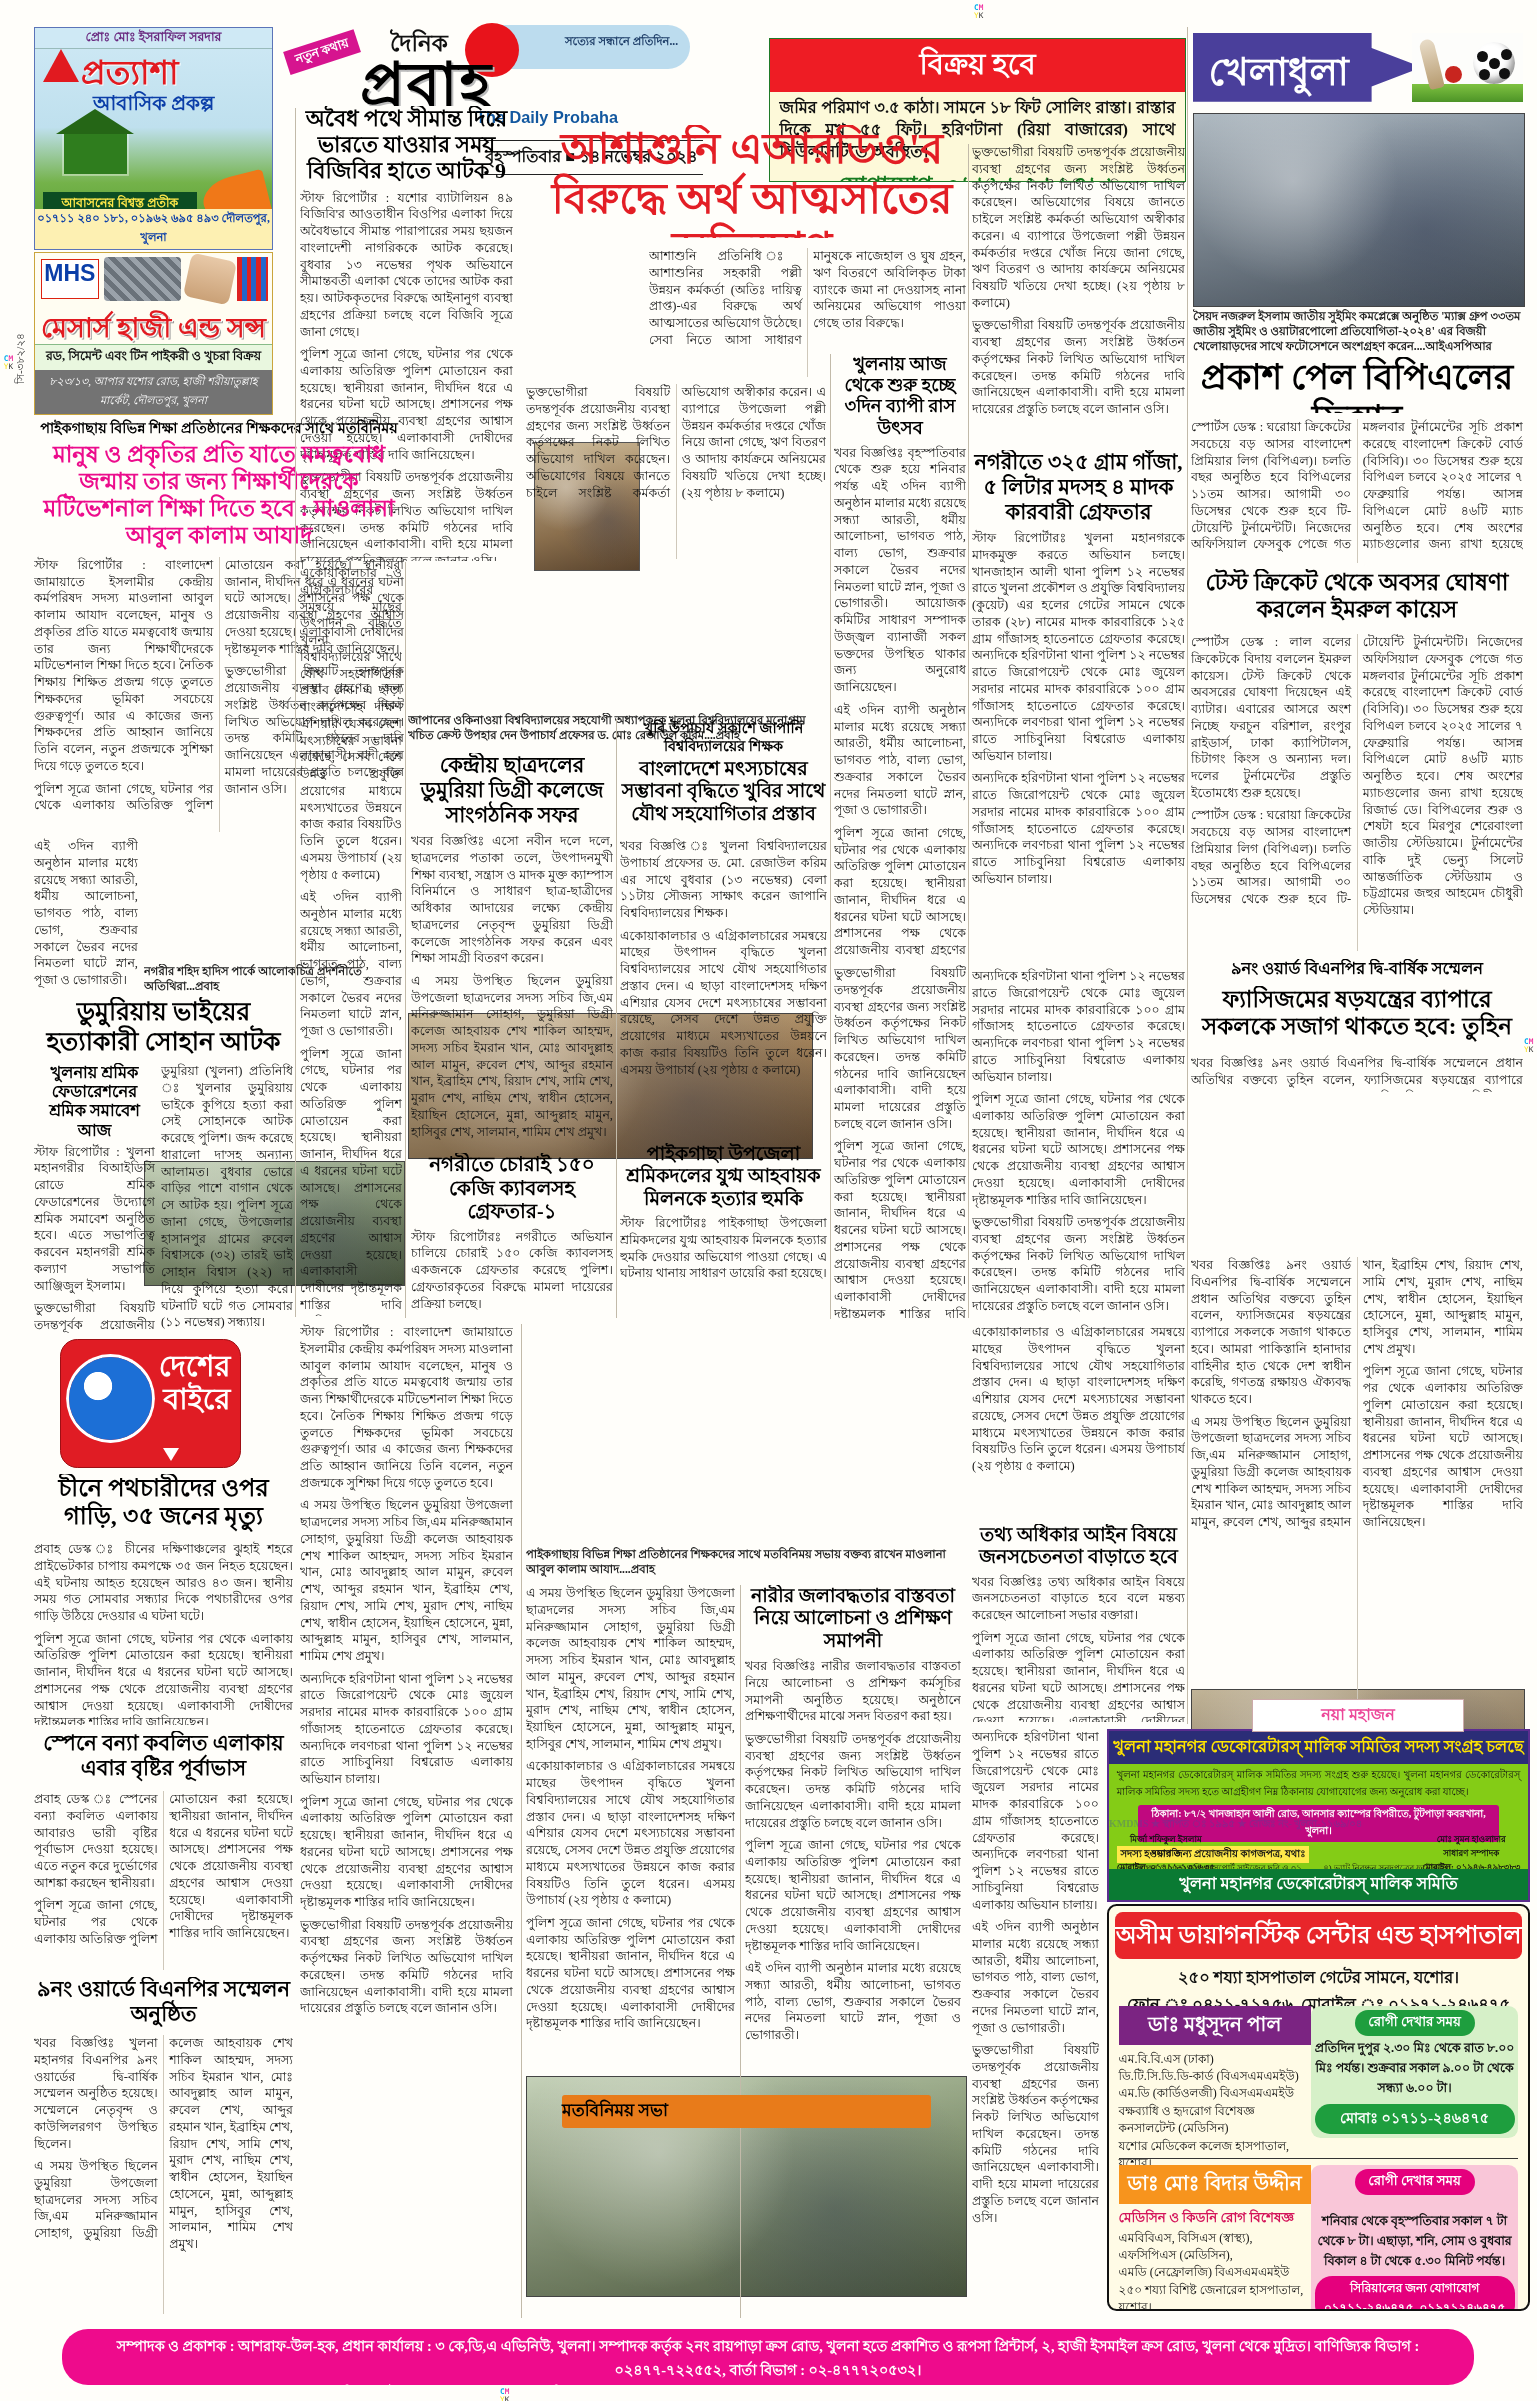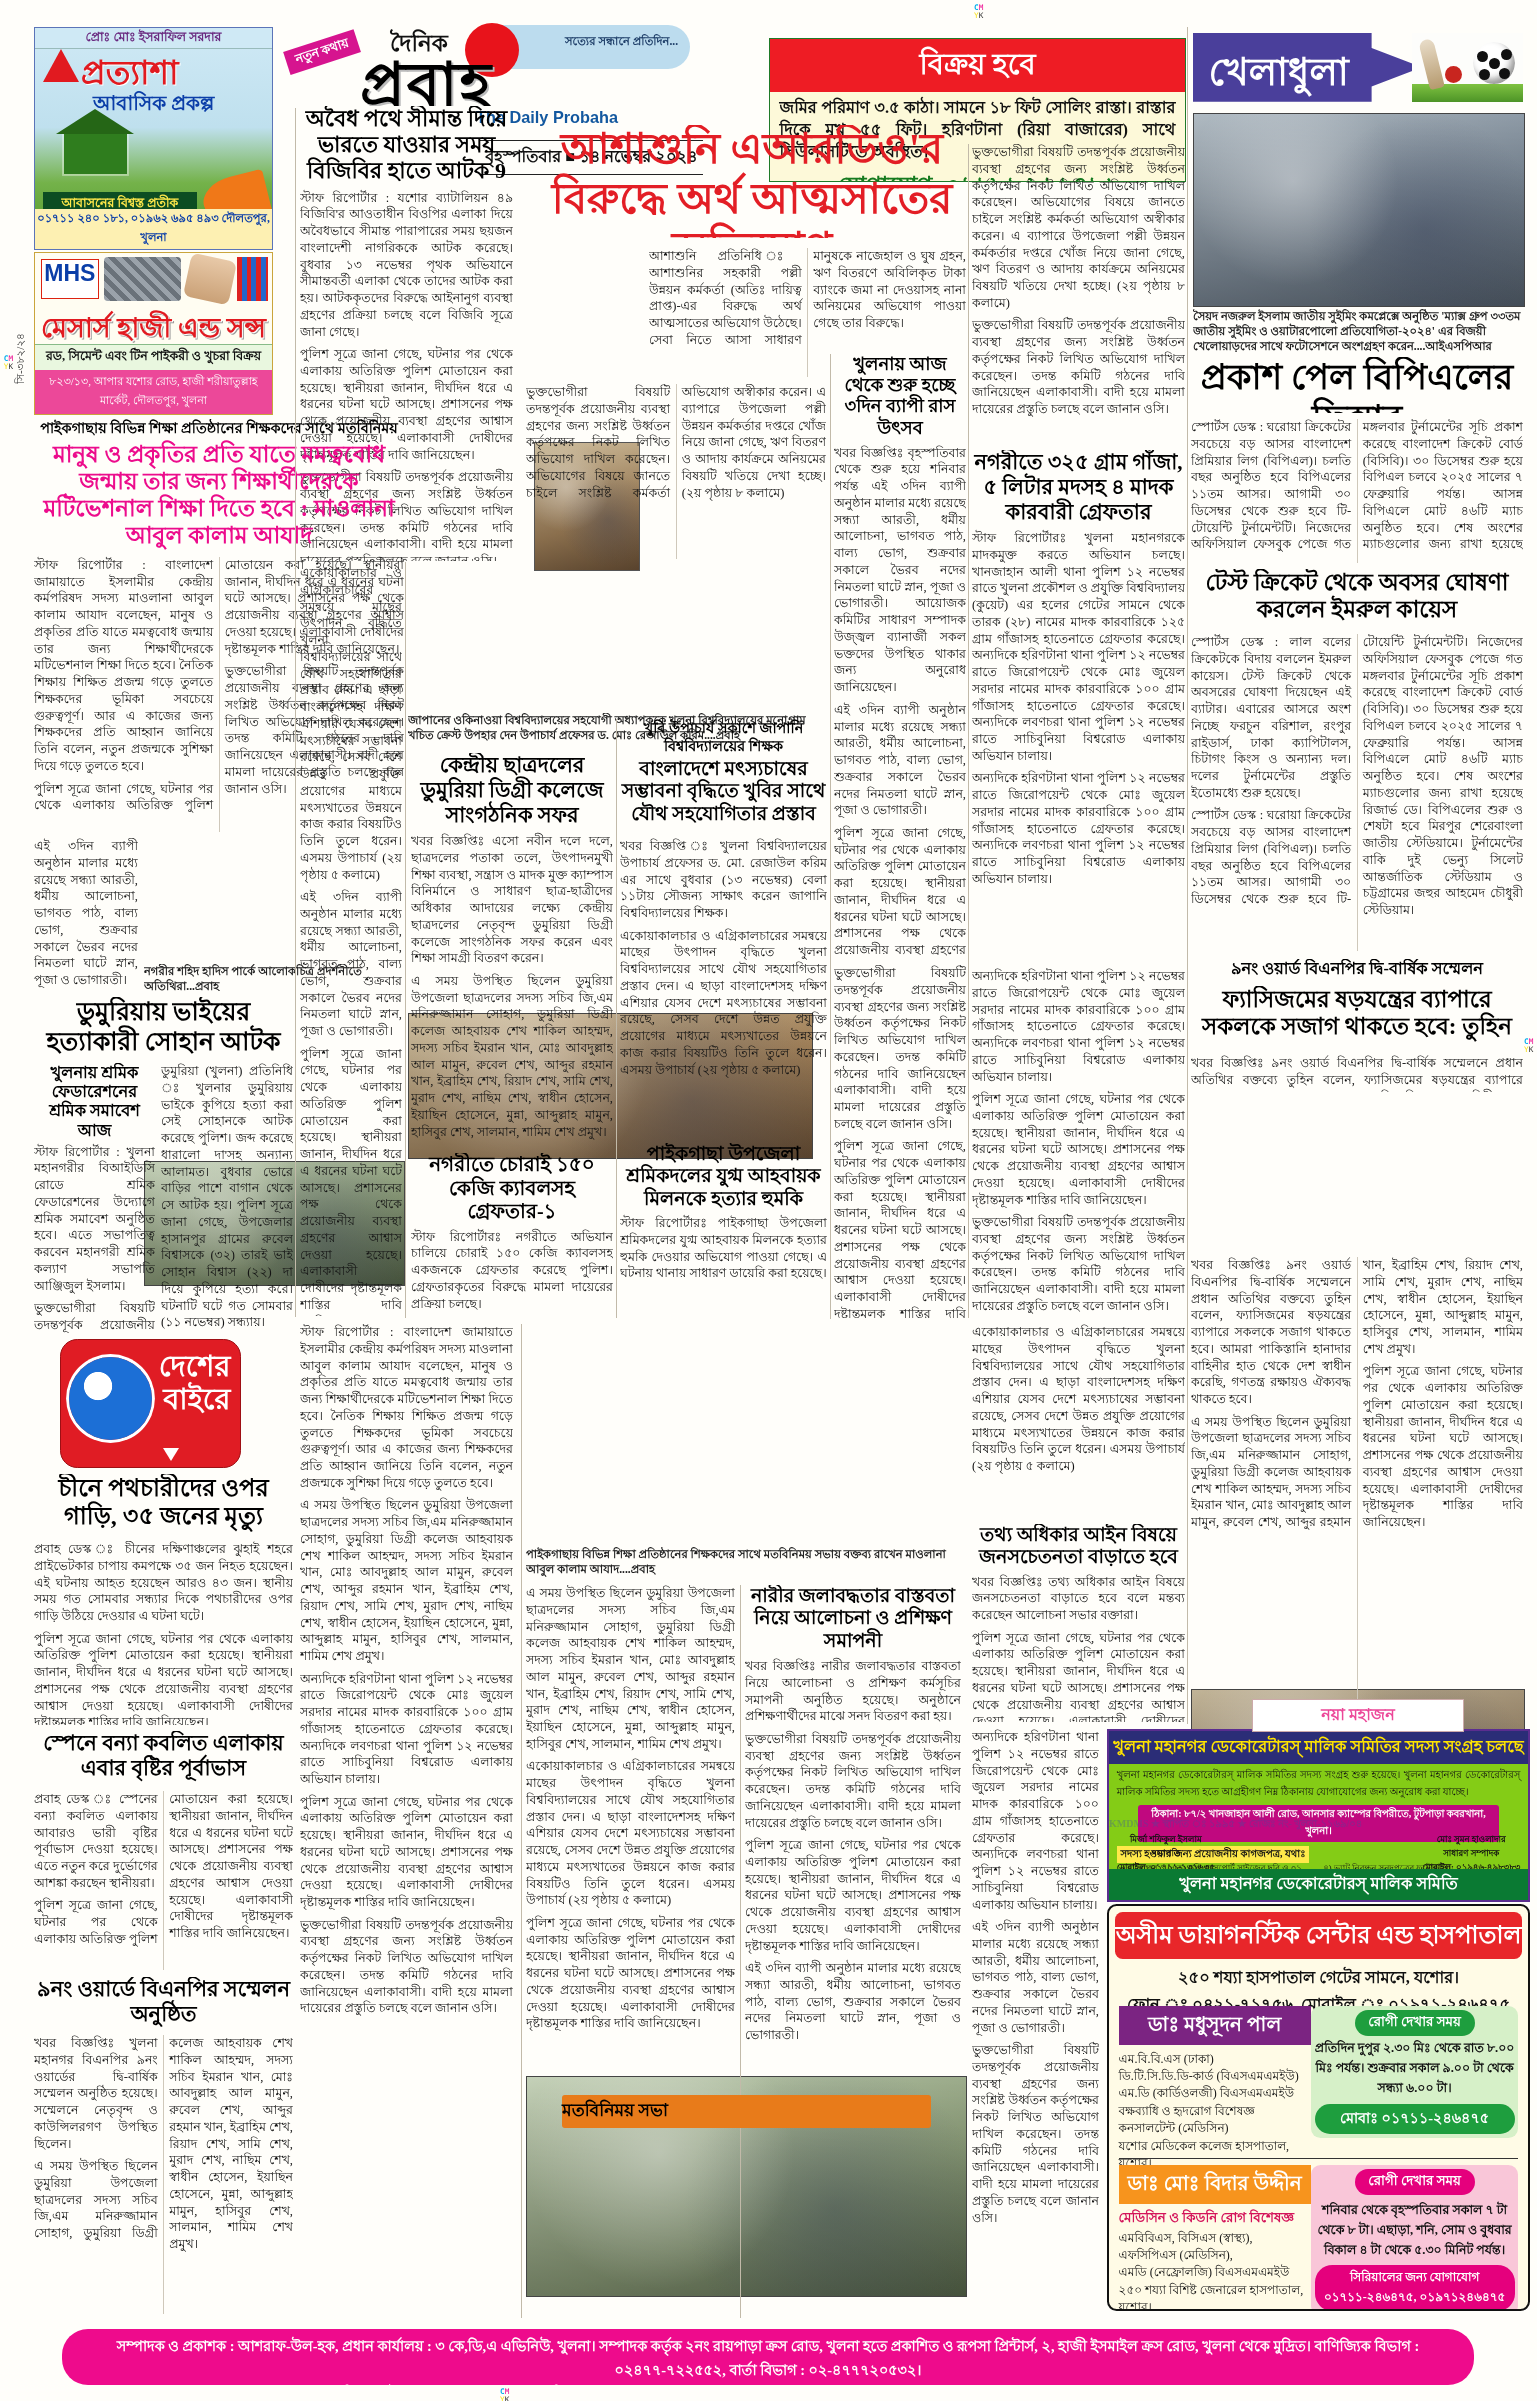--- a/index.html
+++ b/index.html
@@ -66,21 +66,21 @@
     </div>
   </div>
 
   <div class="blk" style="left:34px;top:252px;width:237px;height:161px;border:1.9px solid #caa53c;background:#fffdf2;">
     <div style="position:absolute;left:5.8px;top:5.8px;width:56px;height:38px;border:1.9px solid #d21;text-align:center;font-family:'Liberation Sans',sans-serif;font-weight:bold;font-size:23px;color:#0b3ea8;background:#fff;">MHS</div>
     <div style="position:absolute;left:69px;top:3.8px;width:77px;height:44px;background:repeating-linear-gradient(45deg,#9aa2aa 0 4.8px,#6a727a 4.8px 9.6px);border-radius:3.8px;"></div>
     <div style="position:absolute;left:152px;top:3.8px;width:46px;height:44px;background:linear-gradient(#e8c9a8,#caa177);border-radius:7.7px;transform:rotate(12deg);"></div>
     <div style="position:absolute;left:202px;top:3.8px;width:31px;height:44px;background:repeating-linear-gradient(90deg,#d22 0 4.8px,#26c 4.8px 9.6px);"></div>
     <div style="position:absolute;left:0;right:0;top:54px;text-align:center;font-size:27px;font-weight:bold;color:#e11a20;text-shadow:1px 1px 0 #fff,1.9px 1.9px 0 #999;">মেসার্স হাজী এন্ড সন্স</div>
     <div style="position:absolute;left:0;right:0;bottom:25px;background:#e9f7df;color:#111;font-weight:bold;font-size:12.5px;text-align:center;padding:1.9px 0;border-top:1px solid #8b8;">রড, সিমেন্ট এবং টিন পাইকরী ও খুচরা বিক্রয় করা হয়</div>
-    <div style="position:absolute;left:0;right:0;bottom:0;background:#ec4899;color:#fff;font-size:11px;text-align:center;padding:2.9px 0;">৮২৩/১৩, আপার যশোর রোড, হাজী শরীয়াতুল্লাহ মার্কেট, দৌলতপুর, খুলনা</div>
+    <div style="position:absolute;left:0;right:0;bottom:0;background:#737373;color:#fff;font-size:11px;text-align:center;padding:2.9px 0;font-style:italic;">৮২৩/১৩, আপার যশোর রোড, হাজী শরীয়াতুল্লাহ মার্কেট, দৌলতপুর, খুলনা</div>
   </div>
   <div class="blk" style="left:13.4px;top:288px;width:15.4px;height:96px;font-size:10.6px;color:#333;writing-mode:vertical-rl;transform:rotate(180deg);">সি-৩৮২/২৪</div>
 
   <div class="blk" style="left:277px;top:23px;width:425px;height:83px;">
     <div class="cloud" style="left:202px;top:1.9px;width:211px;height:44px;"></div>
     <div class="sun" style="left:188px;top:0;width:54px;height:54px;"></div>
     <div class="ribbon" style="left:7.7px;top:17.3px;">নতুন কথায়</div>
     <div style="position:absolute;left:113px;top:1.9px;font-size:23px;font-weight:bold;color:#111;">দৈনিক</div>
     <div style="position:absolute;left:288px;top:9.6px;font-size:11.5px;font-weight:bold;color:#20406a;">সত্যের সন্ধানে প্রতিদিন...</div>
     <div style="position:absolute;left:83px;top:15.4px;font-size:60px;font-weight:900;color:#000;letter-spacing:1.9px;text-shadow:1.9px 1.9px 0 #bbb;">প্রবাহ</div>
@@ -372,21 +372,21 @@
       <div style="color:#d4145a;font-weight:bold;font-size:13.4px;margin-top:3.8px;">মেডিসিন ও কিডনি রোগ বিশেষজ্ঞ</div>
       <div style="font-size:12px;line-height:1.45;">
         <div>এমবিবিএস, বিসিএস (স্বাস্থ্য),</div>
         <div>এফসিপিএস (মেডিসিন),</div>
         <div>এমডি (নেফ্রোলজি) বিএসএমএমইউ</div>
         <div>২৫০ শয্যা বিশিষ্ট জেনারেল হাসপাতাল, যশোর।</div>
       </div>
     </div>
     <div style="position:absolute;right:9.6px;top:259px;width:200px;background:#f9c6d8;border-radius:9.6px;padding:3.8px;">
       <div class="pill" style="background:#e5007d;font-size:13.4px;width:60%;margin:0 auto;padding:1.9px 0;">রোগী দেখার সময়</div>
-      <div style="font-size:12.5px;text-align:center;font-weight:bold;margin-top:6px;">শনিবার থেকে বৃহস্পতিবার সকাল ৭ টা থেকে ৮ টা। এছাড়া, শনি, সোম ও বুধবার বিকাল ৪ টা থেকে ৫.৩০ মিনিট পর্যন্ত।</div>
+      <div style="font-size:12.5px;text-align:center;font-weight:bold;margin-top:17px;">শনিবার থেকে বৃহস্পতিবার সকাল ৭ টা থেকে ৮ টা। এছাড়া, শনি, সোম ও বুধবার বিকাল ৪ টা থেকে ৫.৩০ মিনিট পর্যন্ত।</div>
       <div class="pill" style="background:#e5007d;font-size:12px;margin-top:4.8px;padding:2.9px 1.9px;">সিরিয়ালের জন্য যোগাযোগ ০১৭১১-২৪৬৪৭৫, ০১৯৭১২৪৬৪৭৫</div>
     </div>
   </div>
 
   <div class="blk footer" style="left:62px;top:2329px;width:1412px;height:56px;border-radius:26px;">
     <div style="font-size:14.4px;font-weight:bold;padding-top:5.8px;">সম্পাদক ও প্রকাশক : আশরাফ-উল-হক, প্রধান কার্যালয় : ৩ কে,ডি,এ এভিনিউ, খুলনা। সম্পাদক কর্তৃক ২নং রায়পাড়া ক্রস রোড, খুলনা হতে প্রকাশিত ও রূপসা প্রিন্টার্স, ২, হাজী ইসমাইল ক্রস রোড, খুলনা থেকে মুদ্রিত। বাণিজ্যিক বিভাগ : ০২৪৭৭-৭২২৫৫২, বার্তা বিভাগ : ০২-৪৭৭৭২০৫৩২।</div>
     <div style="font-size:13.4px;font-family:'Liberation Sans',sans-serif;">ঢাকা অফিস : হাউজ নং-২০১, রোড নং-৫, ব্লক-ডি, বসুন্ধরা আ/এ, ঢাকা। ফোন : ০১৭১৪-০৩৮৮২৩, e-mail : dailyprobaha@gmail.com, Web : www.dailyprobaha.com.bd</div>
   </div>
 
   <div class="vr" style="left:295px;top:108px;height:1209px;"></div>

